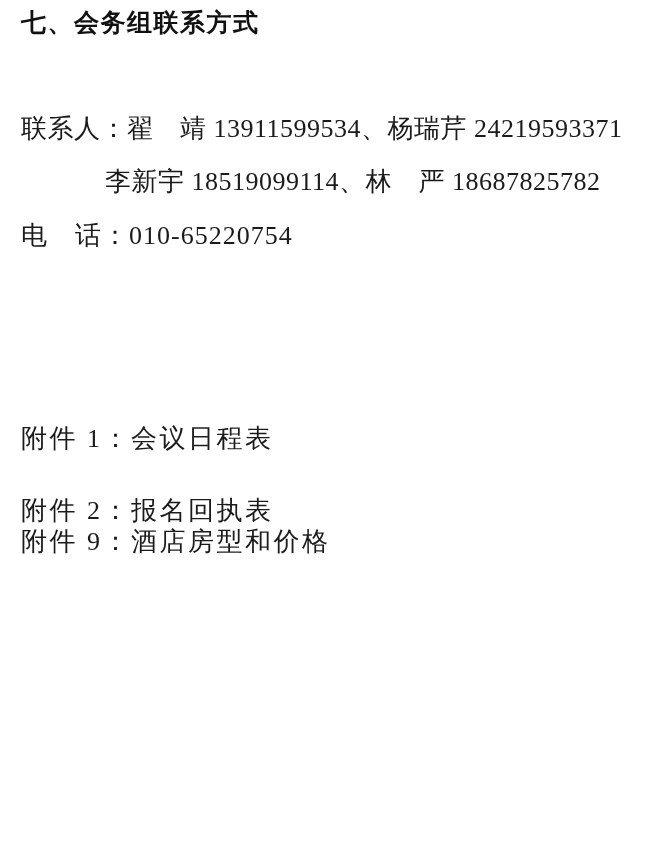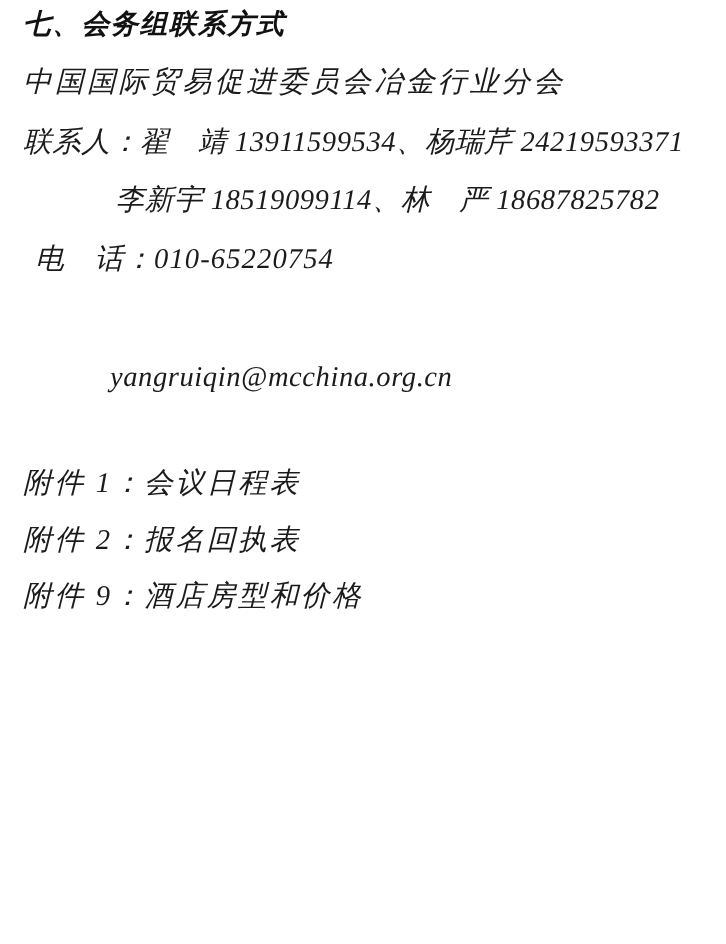--- a/index.html
+++ b/index.html
@@ -8,45 +8,44 @@
     background: #ffffff;
   }
   .page {
     position: relative;
     width: 660px;
     height: 604px;
     background: #ffffff;
     overflow: hidden;
     font-family: "Liberation Serif", "DejaVu Serif", serif;
     color: #1b1b1b;
-    font-style: italic;
   }
   .line {
     position: absolute;
     white-space: nowrap;
     font-size: 26px;
     line-height: 1.15;
     letter-spacing: 1px;
   }
   .section-title {
     top: 8px; left: 21px;
     font-family: "Liberation Sans", "DejaVu Sans", sans-serif;
     font-weight: 700;
     font-size: 25px;
     letter-spacing: 1.5px;
     color: #111111;
   }
   .org-line      { top: 60px;  left: 21px; letter-spacing: 3px; }
   .contact-1     { top: 114px; left: 21px; letter-spacing: 0.5px; }
   .contact-2     { top: 167px; left: 105px; letter-spacing: 0.5px; text-align: right; }
-  .phone-line    { top: 221px; left: 32px; letter-spacing: 1px; }
+  .phone-line    { top: 221px; left: 21px; letter-spacing: 1px; }
   .email-1       { top: 274px; left: 21px; letter-spacing: 0.5px; }
   .email-2       { top: 328px; left: 100px; letter-spacing: 0.5px; }
   .attachment-1  { top: 424px; left: 21px; letter-spacing: 2.5px; }
-  .attachment-2  { top: 476px; left: 21px; letter-spacing: 2.5px; }
+  .attachment-2  { top: 496px; left: 21px; letter-spacing: 2.5px; }
   .attachment-3  { top: 527px; left: 21px; letter-spacing: 2.5px; }
   .sign-org  { top: 726px; left: 401px; font-size: 28px; letter-spacing: 1px; color: #151515; }
   .sign-date { top: 777px; left: 399px; font-size: 28px; letter-spacing: 1px; color: #151515; }
 
   .stamp {
     position: absolute;
     left: 398px; top: 626px;
     width: 220px; height: 220px;
     mix-blend-mode: multiply;
     opacity: 0.93;
@@ -71,30 +70,28 @@
   }
   .wm-icon { flex: 0 0 auto; display: block; }
 </style>
 </head>
 <body>
 
 <div class="page">
 
   <div class="line section-title">七、会务组联系方式</div>
 
-  <div class="line org-line">中国国际贸易促进委员会冶金行业分会</div>
 
   <div class="line contact-1">联系人：翟　靖 13911599534、杨瑞芹 24219593371</div>
 
   <div class="line contact-2">李新宇 18519099114、林　严 18687825782</div>
 
   <div class="line phone-line">电　话：010-65220754</div>
 
 
-  <div class="line email-2">yangruiqin@mcchina.org.cn</div>
 
   <div class="line attachment-1">附件 1：会议日程表</div>
 
   <div class="line attachment-2">附件 2：报名回执表</div>
 
   <div class="line attachment-3">附件 9：酒店房型和价格</div>
 
   <div class="line sign-org">中国钢铁工业协会</div>
 
   <div class="line sign-date">2024 年 7 月 24 日</div>

